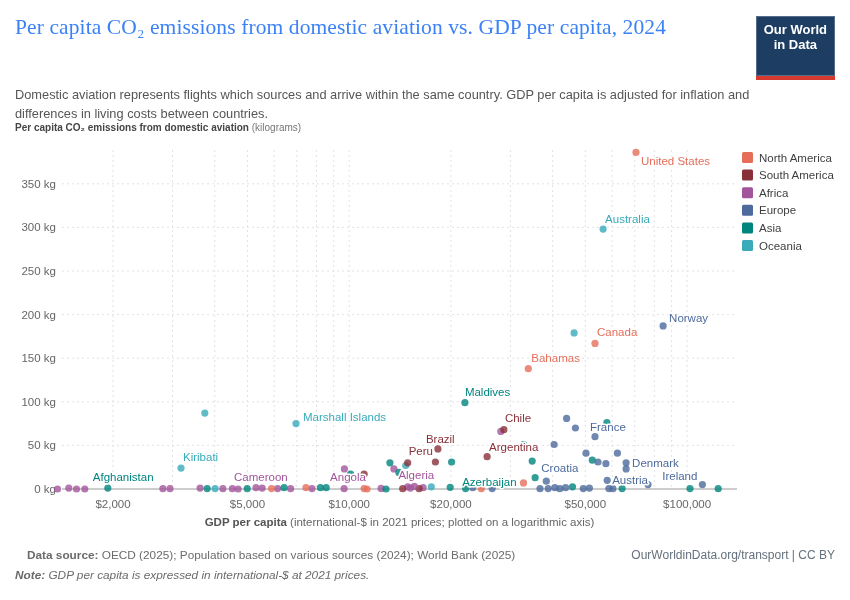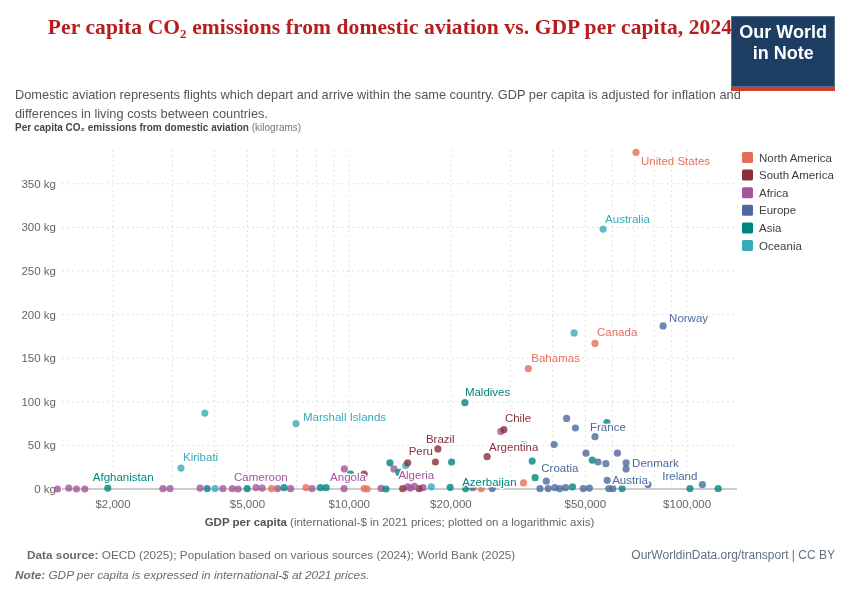--- a/index.html
+++ b/index.html
@@ -1,24 +1,24 @@
 <!DOCTYPE html>
 <html><head>
 <meta charset="utf-8">
 <style>
   html,body{margin:0;padding:0;}
   body{width:850px;height:600px;position:relative;background:#ffffff;overflow:hidden;
        font-family:"Liberation Sans",sans-serif;}
   .abs{position:absolute;}
   .title{left:15px;top:12px;width:750px;
-         font-family:"Liberation Serif",serif;font-size:21.5px;font-weight:700;
-         color:#b91c1c;line-height:1.4;letter-spacing:.1px;text-align:center;}
+         font-family:"Liberation Serif",serif;font-size:21.5px;font-weight:400;
+         color:#3b82f6;line-height:1.4;letter-spacing:.1px;}
   .subtitle{left:15px;top:86px;width:786px;font-size:12.8px;color:#565656;line-height:1.45;}
   .owid-logo{right:15px;top:16px;background:#1d3d63;color:#ffffff;text-align:center;
-             font-size:18px;font-weight:700;line-height:1.18;padding:6px 8px 23px 8px;
+             font-size:13px;font-weight:700;line-height:1.18;padding:6px 8px 23px 8px;
              border-bottom:4px solid #d6392e;box-shadow:inset 0 0 0 1px rgba(255,255,255,.25);}
   .chart-heading{left:15px;top:122px;font-size:10px;color:#454545;}
   .chart-heading .hb{font-weight:700;}
   .chart-heading .hu{font-weight:400;color:#757575;}
   svg#chart-svg{position:absolute;left:0;top:0;}
   .footer-line{left:15px;font-size:11.8px;color:#6b6b6b;}
   .footer-line .fb{font-weight:700;}
   .footer-link{right:15px;top:548px;font-size:12px;color:#64707c;text-decoration:none;cursor:pointer;}
   .tick-txt{font-size:11.5px;fill:#666666;}
   .pt-lbl{font-size:11.5px;paint-order:stroke;stroke:#ffffff;stroke-width:3px;stroke-linejoin:round;}
@@ -227,24 +227,24 @@
         <rect x="742" y="240" width="11" height="11" rx="1.5" fill="#38aaba"></rect>
         <text x="759" y="249.5" class="leg-txt">Oceania</text>
       </g>
     </g>
   </svg>
 
 <div class="abs title">Per capita CO₂ emissions from domestic aviation vs. GDP per capita, 2024</div>
 
 <div class="abs owid-logo">
   <div>Our World</div>
-  <div>in Note</div>
-</div>
-
-<div class="abs subtitle">Domestic aviation represents flights which depart and arrive within the same country. GDP per capita is adjusted for inflation and differences in living costs between countries.</div>
+  <div>in Data</div>
+</div>
+
+<div class="abs subtitle">Domestic aviation represents flights which sources and arrive within the same country. GDP per capita is adjusted for inflation and differences in living costs between countries.</div>
 
 <div class="abs chart-heading">
   <span class="hb">Per capita CO₂ emissions from domestic aviation</span><span class="hu"> (kilograms)</span>
 </div>
 
 <div class="abs footer-line" style="top:548px;padding-left:12px;">
   <span class="fb">Data source:</span><span> OECD (2025); Population based on various sources (2024); World Bank (2025)</span>
 </div>
 <div class="abs footer-line" style="top:568px;font-style:italic;">
   <span class="fb">Note:</span><span> GDP per capita is expressed in international-$ at 2021 prices.</span>

